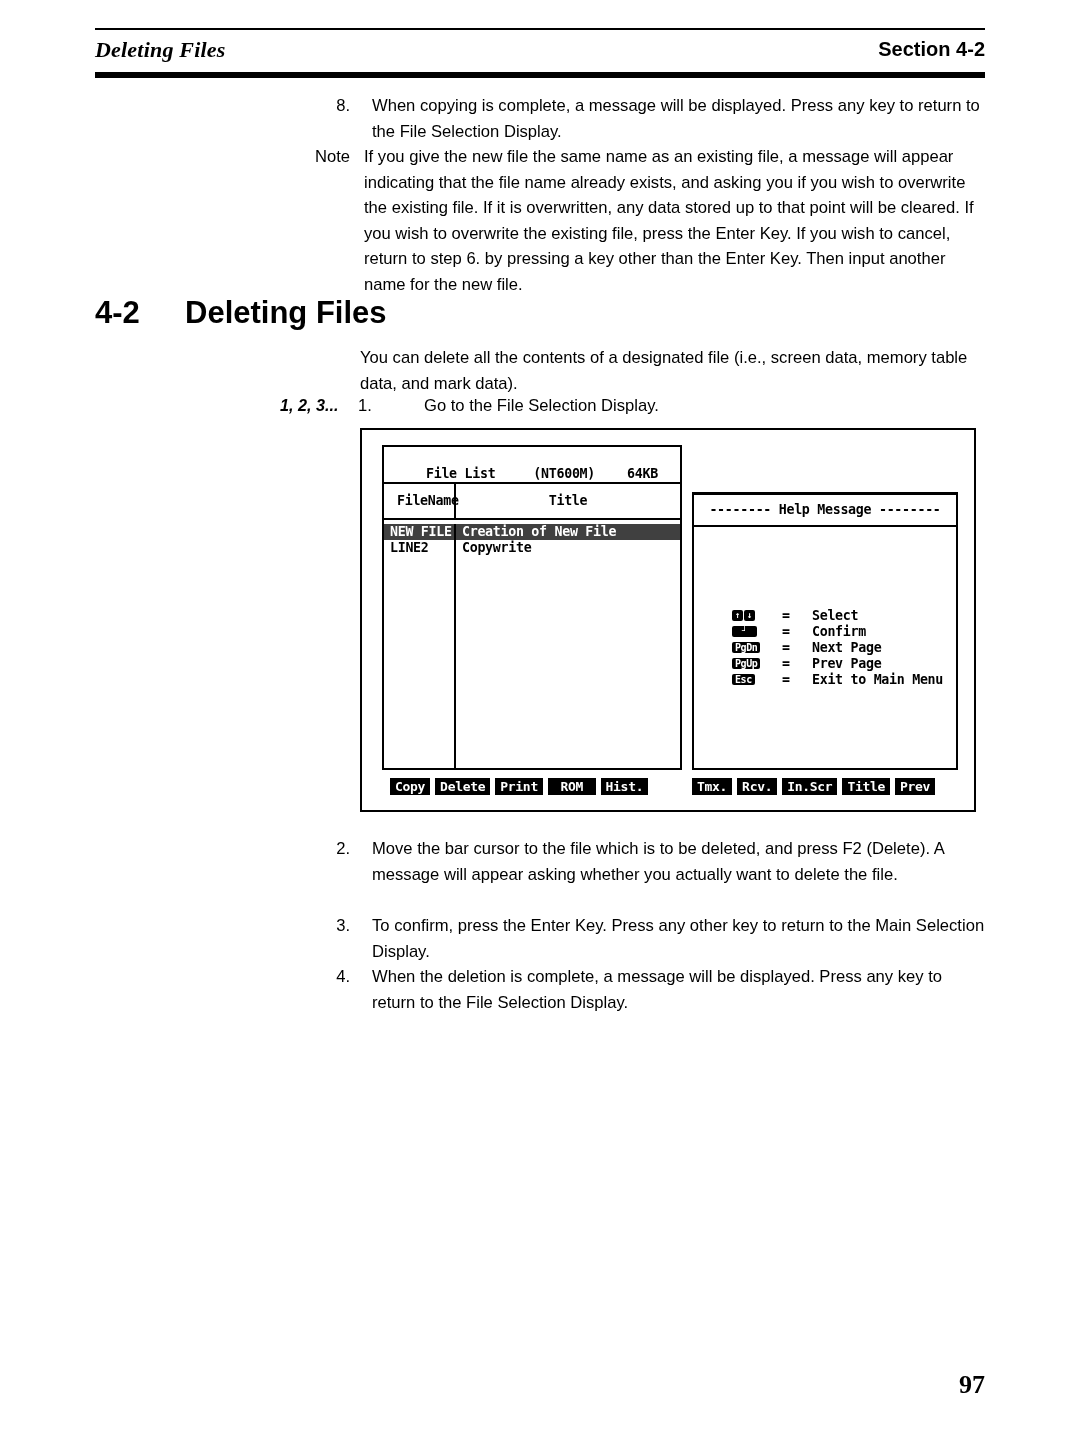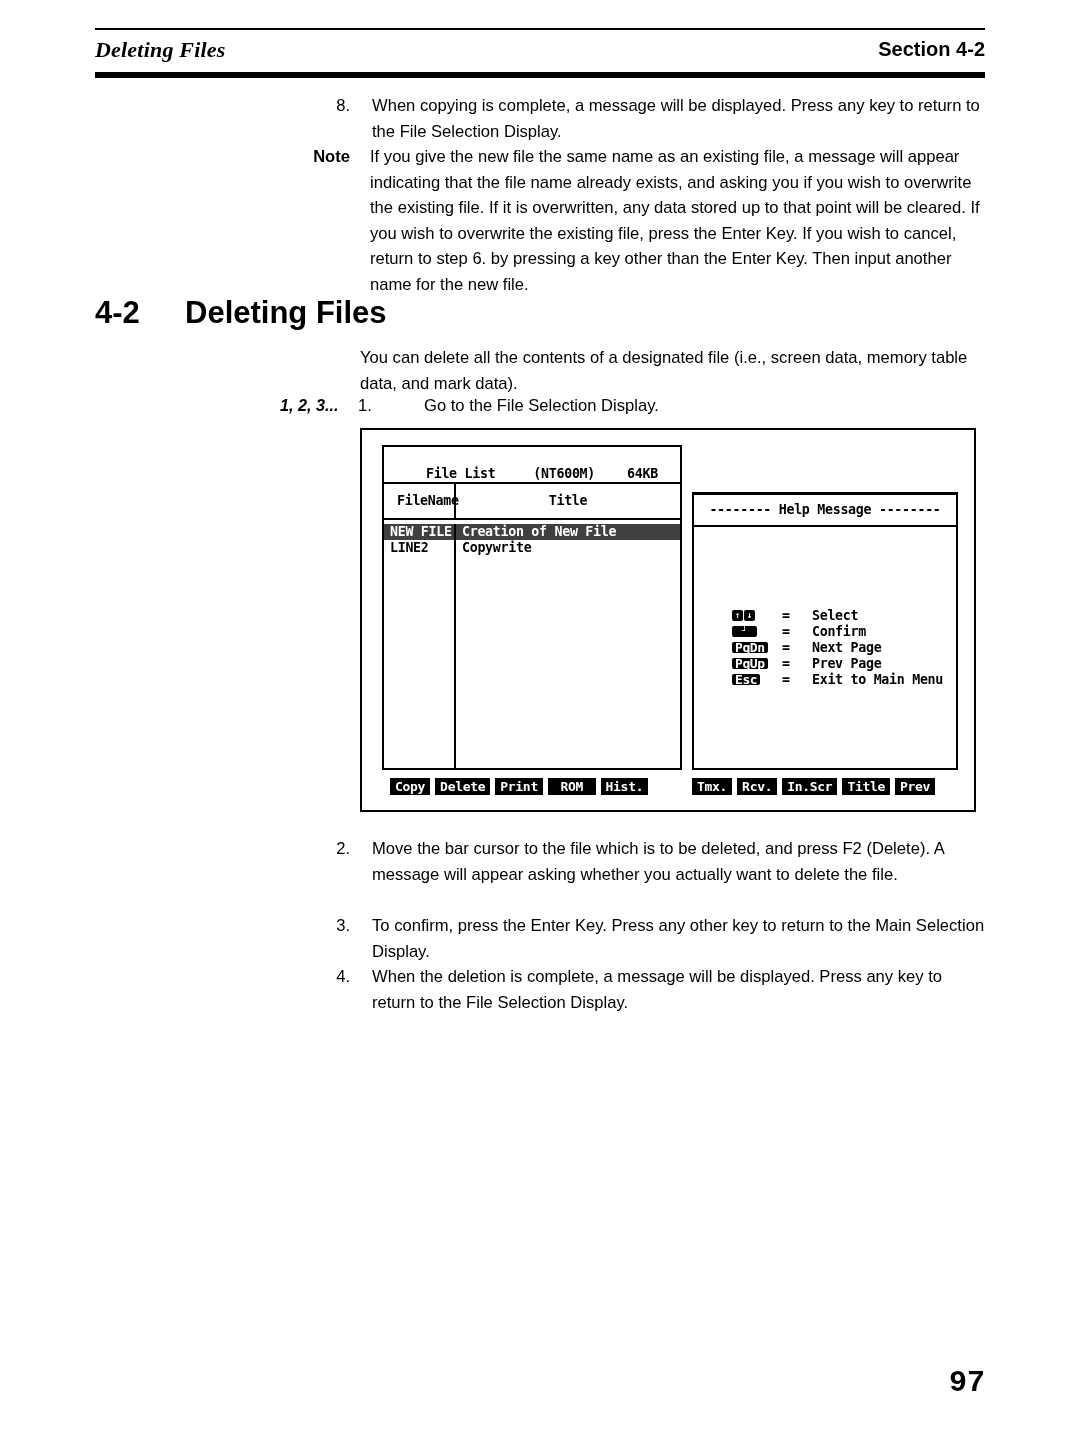--- a/index.html
+++ b/index.html
@@ -80,22 +80,22 @@
     flex: 1 1 auto;
   }
 
   
   #step8 { left: 288px; top: 93px; width: 700px; }
   #step8 .para-label { width: 62px; padding-right: 22px; }
 
   
   #note-block { left: 288px; top: 144px; width: 700px; }
   #note-block .para-label {
-    width: 62px; padding-right: 20px;
-    font-weight: bold;
+    width: 62px; padding-right: 14px;
+    font-weight: normal;
   }
 
   
   .section-heading {
     position: absolute;
     left: 95px;
     top: 295px;
     width: 890px;
     display: flex;
     align-items: baseline;
@@ -305,21 +305,21 @@
   .kcap-arrow {
     width: 11px; height: 11px;
     font-size: 9px;
   }
   .kcap-enter {
     width: 25px; height: 11px;
     font-size: 9px;
   }
   .kcap-word {
     height: 11px;
-    font-size: 13px;
+    font-size: 10px;
     padding: 0 3px;
     letter-spacing: -0.4px;
   }
   .key-eq {
     width: 30px;
     flex: 0 0 30px;
     text-align: left;
     padding-left: 4px;
   }
   .key-desc { white-space: nowrap; }
@@ -352,23 +352,23 @@
   #step3 { left: 288px; top: 913px; width: 700px; }
   #step3 .para-label { width: 62px; padding-right: 22px; }
   #step4 { left: 288px; top: 964px; width: 700px; }
   #step4 .para-label { width: 62px; padding-right: 22px; }
 
   
   .page-number {
     position: absolute;
     right: 95px;
     bottom: 35px;
-    font-family: Liberation Mono, monospace;
-    font-weight: bold;
-    font-size: 30px;
+    font-family: Liberation Serif, serif;
+    font-weight: bold;
+    font-size: 26px;
   }
 </style>
 </head>
 <body>
 
 <div class="page-header">
   <div class="hdr-rule-top"></div>
   <div class="hdr-left">Deleting Files</div>
   <div class="hdr-right">
     <span class="sec-word">Section</span>

